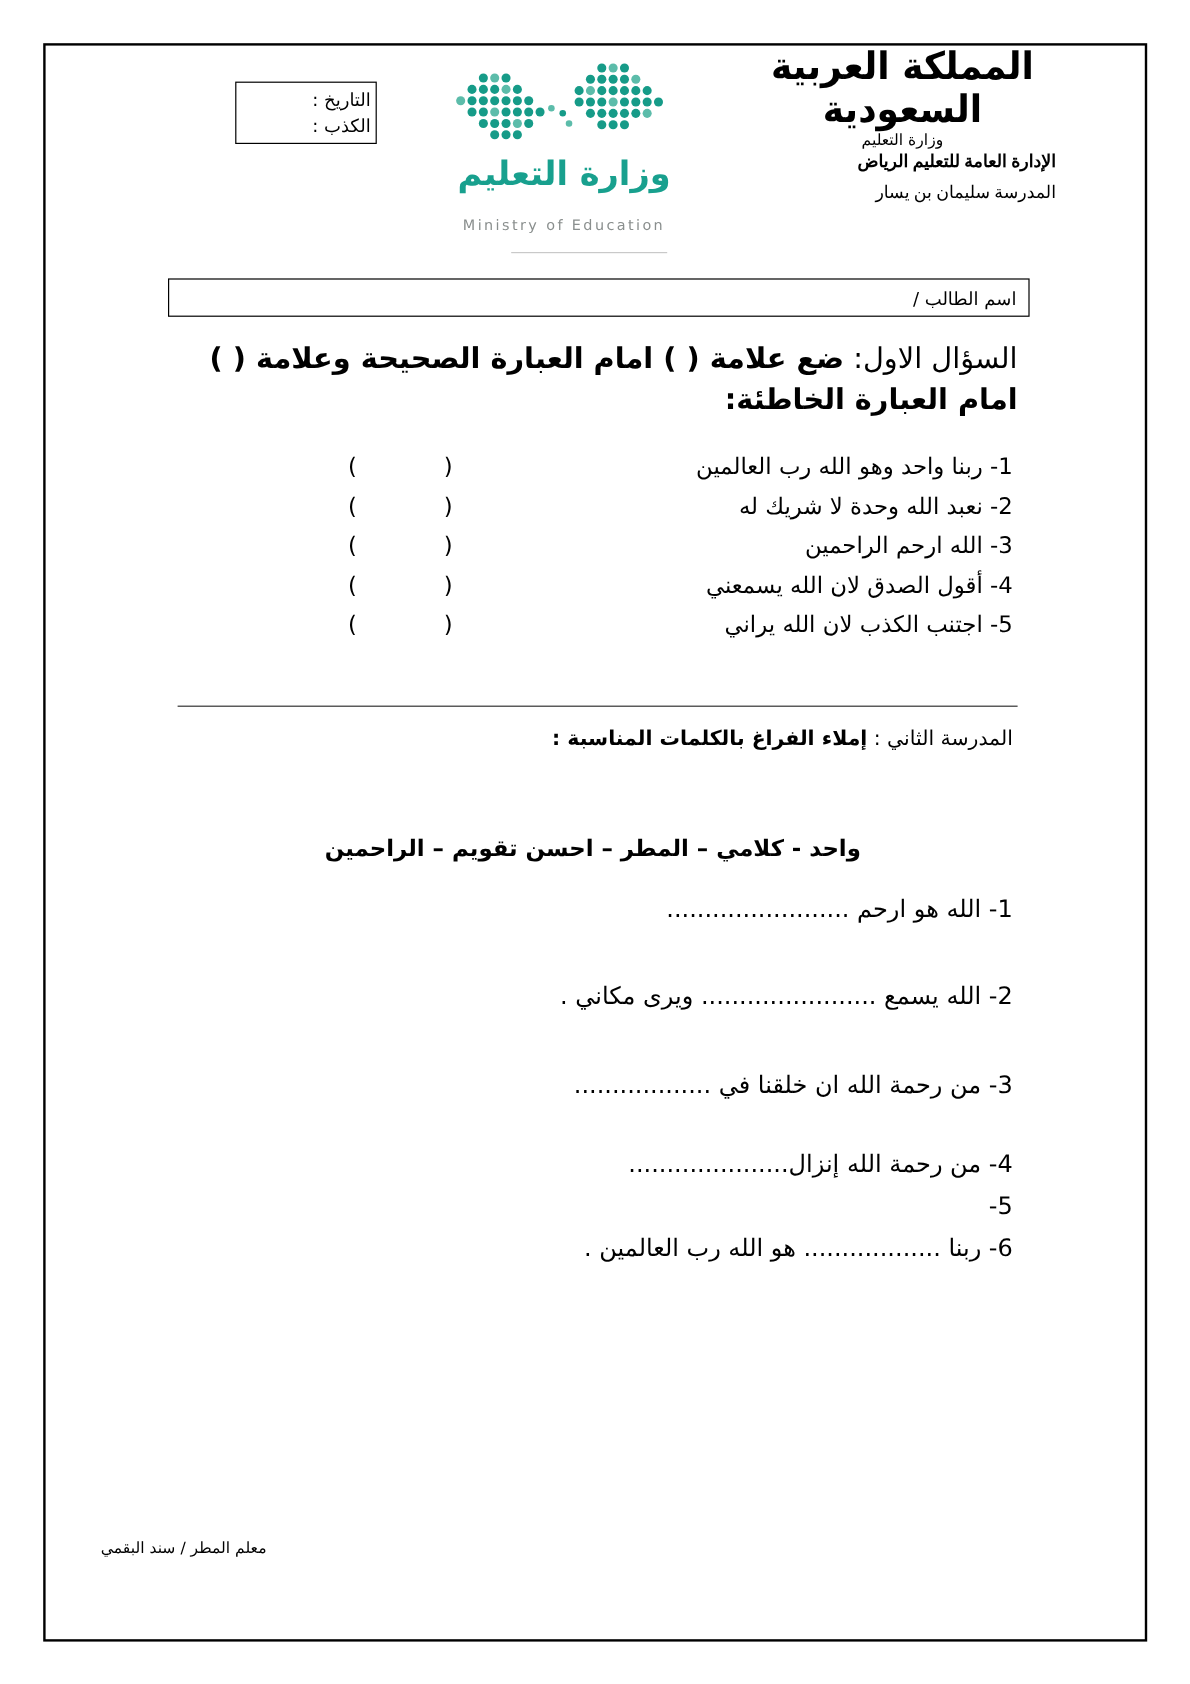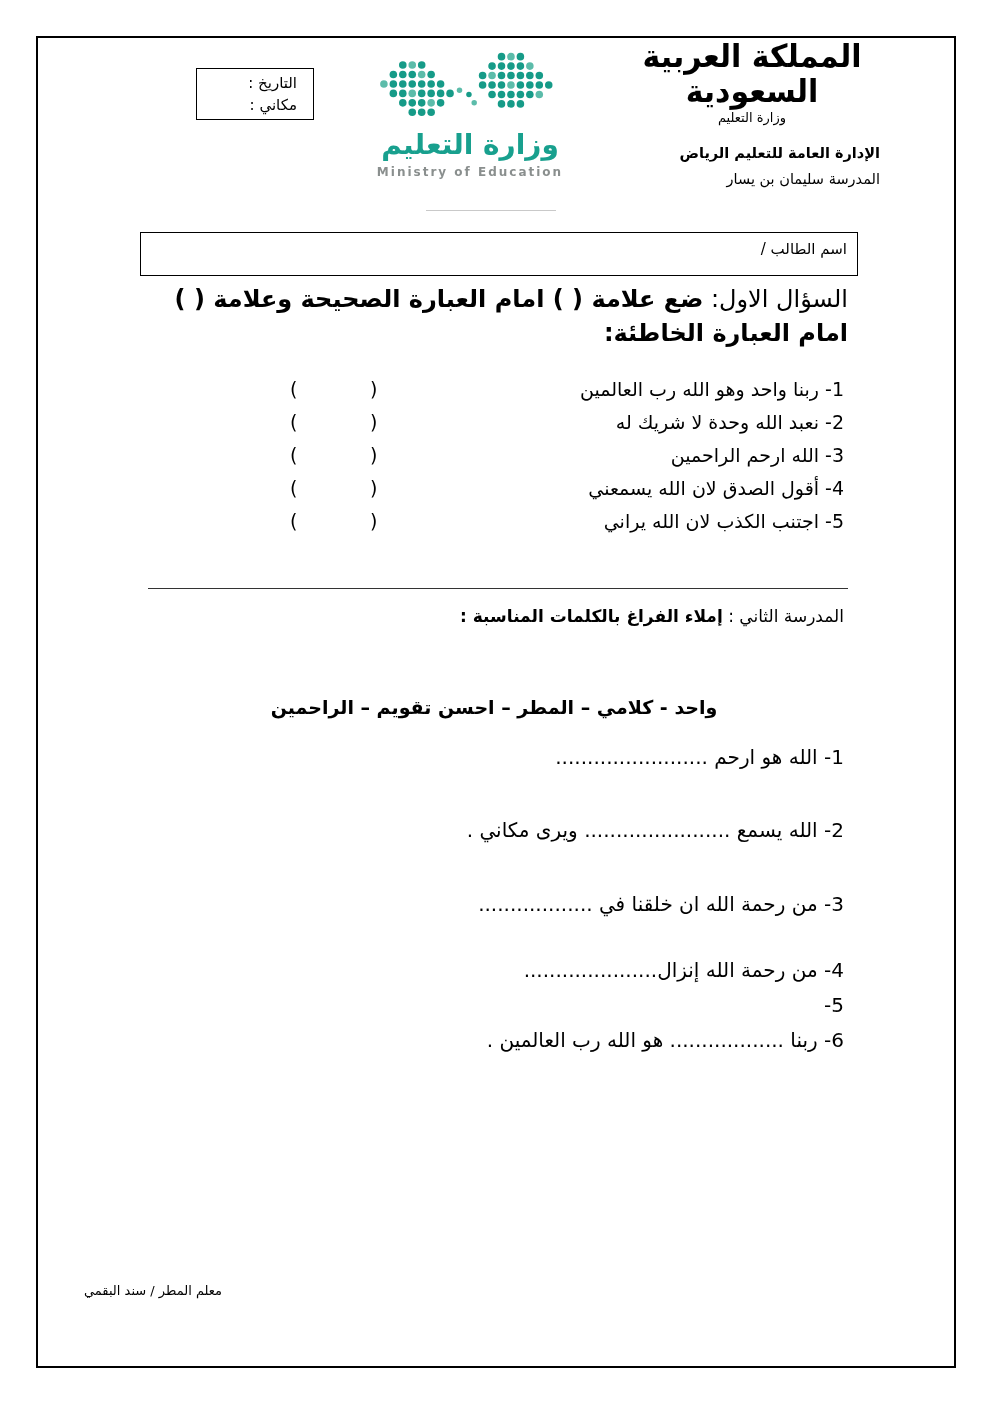--- a/index.html
+++ b/index.html
@@ -14,50 +14,50 @@
   .abs{position:absolute;}
   .page-border{
     left:36px;top:36px;width:920px;height:1332px;
     border:2px solid #000;box-sizing:border-box;
   }
   
   .date-box{
     left:196px;top:68px;width:118px;height:52px;
     border:1.5px solid #000;box-sizing:border-box;
     direction:rtl;text-align:right;
-    padding:3px 16px;font-size:15px;line-height:22px;
+    padding:3px 4px;font-size:15px;line-height:22px;
   }
   
   .logo-block{left:348px;top:48px;width:244px;text-align:center;}
   .logo-dots{display:block;margin:0 auto;}
   .logo-wordmark{
     display:block;margin-top:6px;
     font-size:28px;font-weight:bold;color:#18a08e;direction:rtl;
   }
   .logo-en{
-    display:block;margin-top:4px;
-    font-size:12px;color:#8a8f8e;letter-spacing:2px;font-weight:bold;
+    display:block;margin-top:20px;
+    font-size:12px;color:#8a8f8e;letter-spacing:2px;
   }
   .logo-divider{
     left:426px;top:210px;width:130px;height:0;
     border-top:1px solid #c9c9c9;
   }
   
   .gov-block{right:100px;top:40px;width:280px;text-align:center;direction:rtl;}
   .calligraphy{
     display:block;font-size:30px;font-weight:900;line-height:34px;
     transform:scaleY(1.05);letter-spacing:-1px;
   }
   .gov-sub{display:block;font-size:13px;margin-top:2px;}
-  .admin-block{right:112px;top:140px;width:280px;text-align:right;direction:rtl;}
+  .admin-block{right:112px;top:122px;width:280px;text-align:right;direction:rtl;font-family:Liberation Serif, serif;}
   .admin-line{display:block;font-size:14.5px;font-weight:bold;line-height:26px;}
   .school-line{display:block;font-size:14.5px;line-height:26px;}
   
   .student-box{
-    left:140px;top:232px;width:718px;height:44px;
+    left:140px;top:232px;width:718px;height:32px;
     border:1.5px solid #000;box-sizing:border-box;
     direction:rtl;text-align:right;
     font-size:15px;line-height:32px;padding:0 10px;
   }
   
   .q1-title{
     left:140px;top:282px;width:708px;
     direction:rtl;text-align:right;
     font-size:24px;line-height:34px;
   }
@@ -101,21 +101,21 @@
 </style>
 </head>
 <body>
 
 <div class="page">
 
   <div class="abs page-border"></div>
 
   <div class="abs date-box">
     <div>التاريخ :</div>
-    <div>مكاني :</div>
+    <div>الكذب :</div>
   </div>
 
   <div class="abs logo-block">
     <svg class="logo-dots" width="210" height="74" viewBox="0 0 200 70" aria-hidden="true">
       <g fill="#169b88">
         <circle cx="36" cy="16" r="3.6"></circle>
           <circle cx="45" cy="16" r="3.6" fill="#5cbcaa"></circle>
           <circle cx="54" cy="16" r="3.6"></circle>
         <circle cx="27" cy="25" r="3.6"></circle>
           <circle cx="36" cy="25" r="3.6"></circle>

